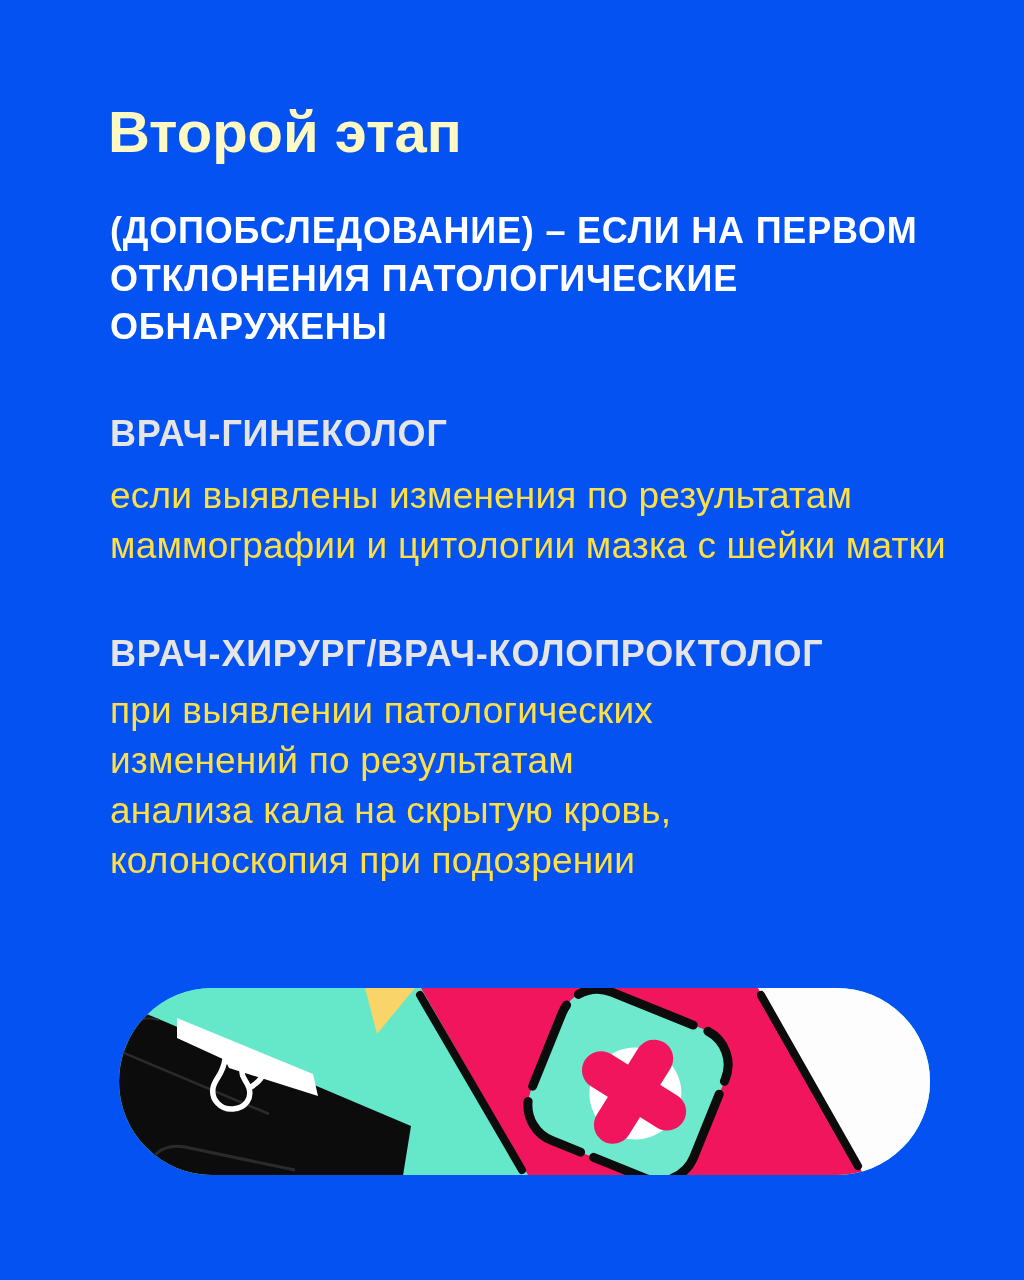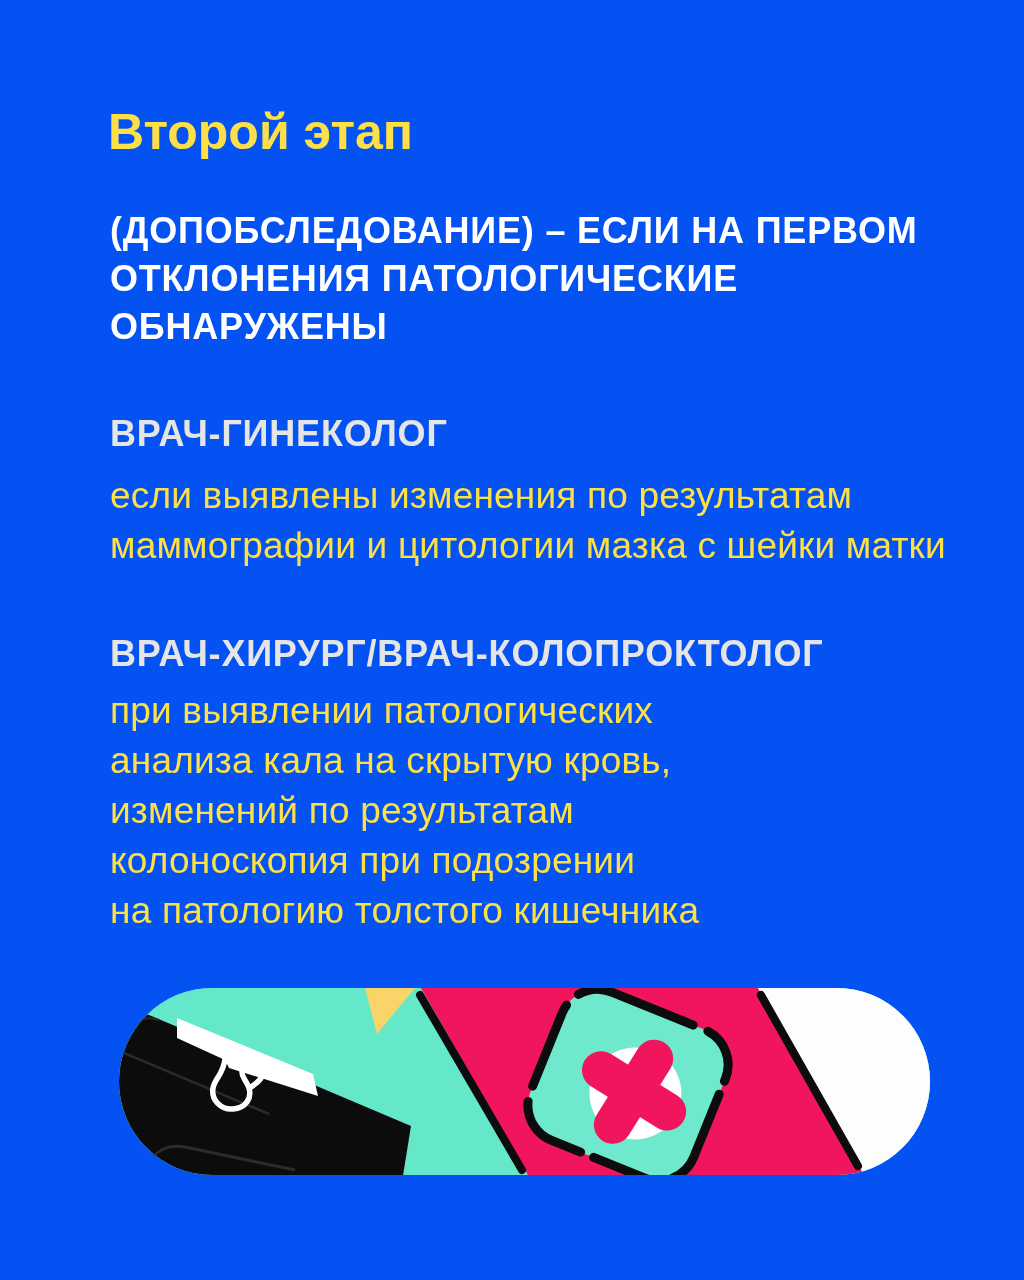--- a/index.html
+++ b/index.html
@@ -16,24 +16,24 @@
   }
   .page {
     position: absolute;
     inset: 0;
     background: #0452F2;
   }
   .title {
     position: absolute;
     left: 108px;
     top: 92px;
-    font-size: 50px;
+    font-size: 58px;
     line-height: 80px;
     font-weight: 700;
-    color: #fde047;
+    color: #fef9c3;
     letter-spacing: 0px;
     white-space: nowrap;
   }
   .subtitle {
     position: absolute;
     left: 110px;
     top: 207px;
     font-size: 36px;
     line-height: 48px;
     font-weight: 700;
@@ -97,24 +97,23 @@
 
   <div class="body-text body-1">
     <span class="line">если выявлены изменения по результатам</span>
     <span class="line">маммографии и цитологии мазка с шейки матки</span>
   </div>
 
   <div class="section-heading heading-2">ВРАЧ-ХИРУРГ/ВРАЧ-КОЛОПРОКТОЛОГ</div>
 
   <div class="body-text body-2">
     <span class="line">при выявлении патологических</span>
+    <span class="line">изменений по результатам</span>
     <span class="line">анализа кала на скрытую кровь,</span>
-    <span class="line">изменений по результатам</span>
     <span class="line">колоноскопия при подозрении</span>
-    <span class="line">на патологию толстого кишечника</span>
   </div>
 
   <div class="illustration-pill">
     <svg viewBox="0 0 811 187" xmlns="http://www.w3.org/2000/svg">
 
       <rect x="0" y="0" width="811" height="187" fill="#65E7C9"></rect>
 
       <polygon points="246,0 296,0 258,46" fill="#F8D469"></polygon>
 
       <g>

